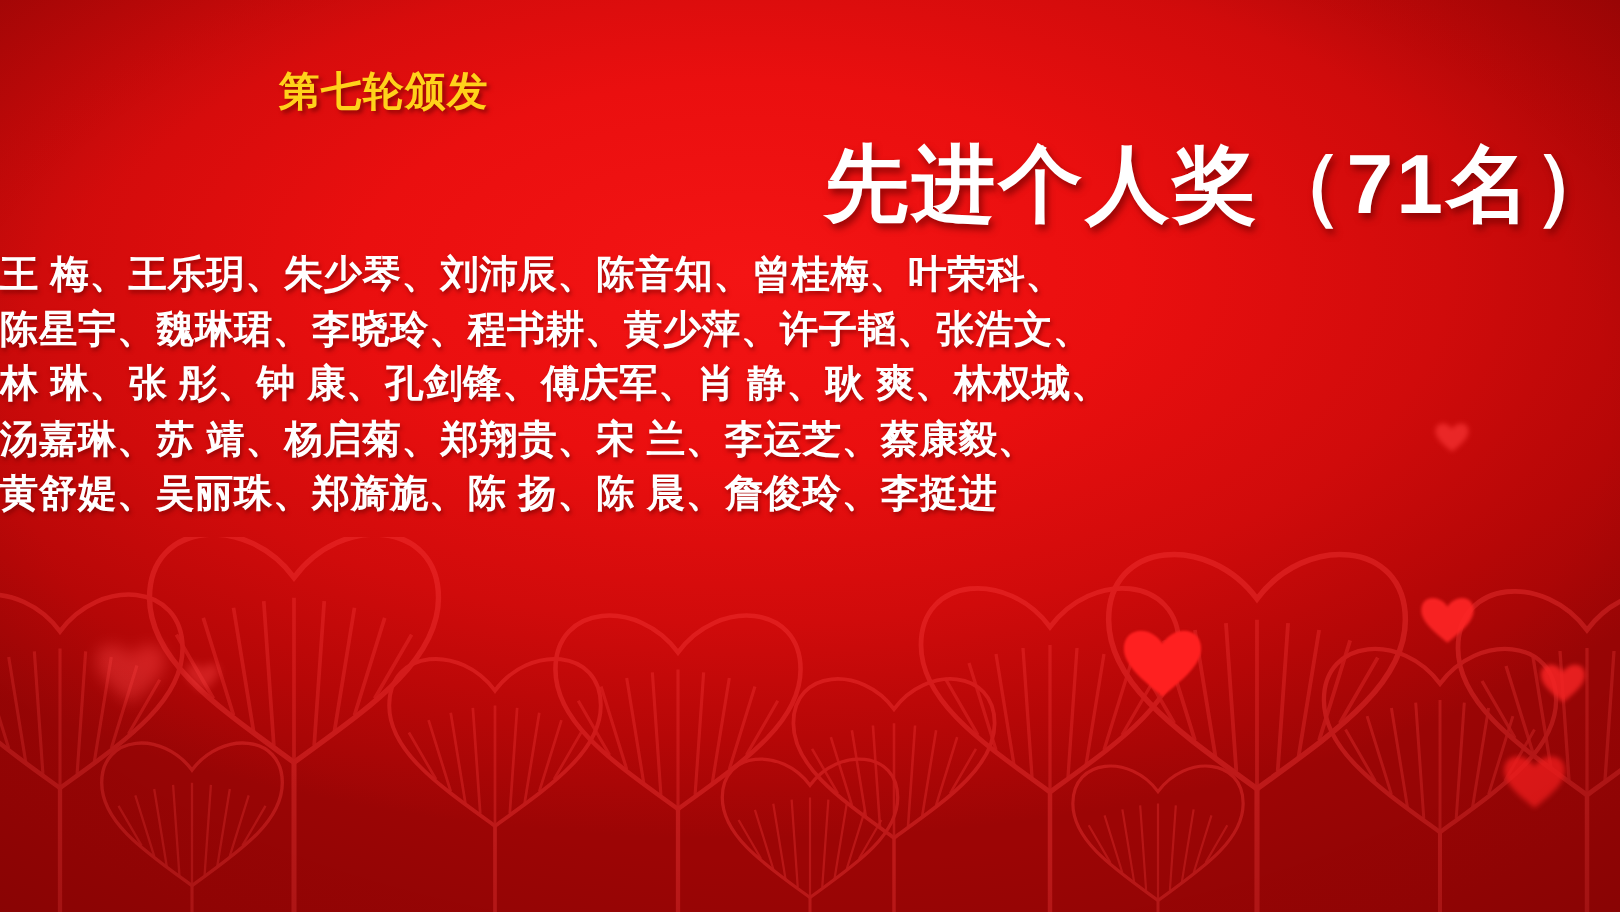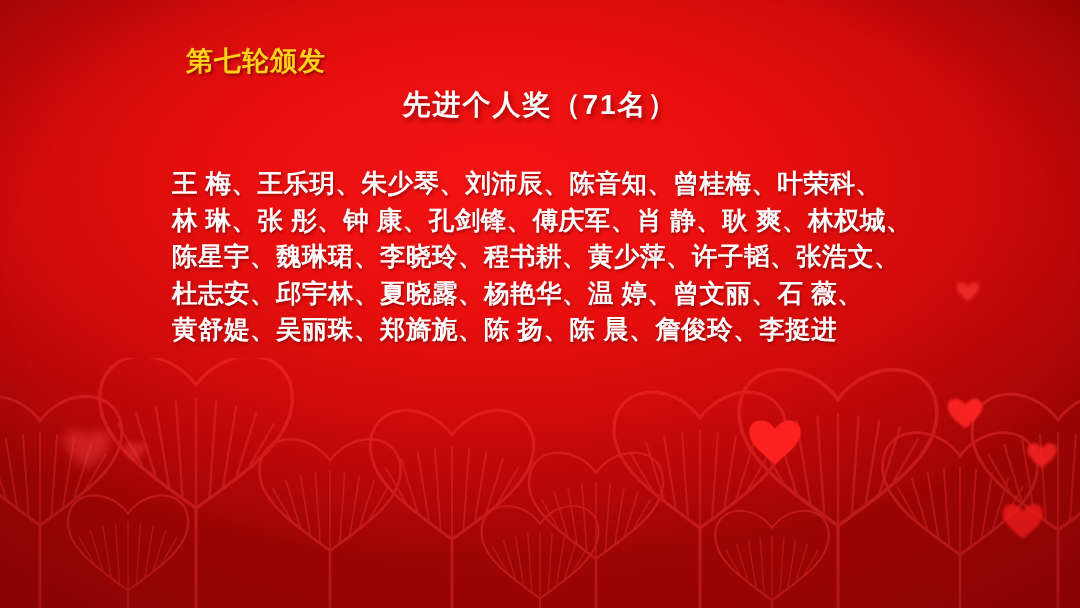--- a/index.html
+++ b/index.html
@@ -53,34 +53,33 @@
     color: #ffd21a;
     letter-spacing: 1px;
     text-shadow: 2px 2px 3px rgba(100,0,0,0.65);
     white-space: nowrap;
   }
   #award-title {
     position: absolute;
     left: 0;
     right: 0;
     top: 86px;
-    text-align: center;
-    font-size: 28px;
+    text-align: right;
+    font-size: 56px;
     font-weight: bold;
     color: #ffffff;
     letter-spacing: 2px;
     text-shadow: 2px 3px 5px rgba(110,0,0,0.7);
     white-space: nowrap;
   }
   #name-list {
     position: absolute;
     left: 0;
     right: 0;
     top: 165px;
-    padding-left: 172px;
     padding-right: 60px;
   }
   .name-row {
     font-size: 25.5px;
     font-weight: bold;
     color: #ffffff;
     line-height: 36.6px;
     letter-spacing: 0.5px;
     white-space: nowrap;
     text-shadow: 1px 2px 3px rgba(110,0,0,0.62);
@@ -141,20 +140,20 @@
   <div id="vignette"></div>
 
   <div id="content">
 
     <div id="round-label">第七轮颁发</div>
 
     <div id="award-title">先进个人奖（71名）</div>
 
     <div id="name-list">
       <div class="name-row">王 梅、王乐玥、朱少琴、刘沛辰、陈音知、曾桂梅、叶荣科、</div>
+      <div class="name-row">陈星宇、魏琳珺、李晓玲、程书耕、黄少萍、许子韬、张浩文、</div>
       <div class="name-row">林 琳、张 彤、钟 康、孔剑锋、傅庆军、肖 静、耿 爽、林权城、</div>
-      <div class="name-row">陈星宇、魏琳珺、李晓玲、程书耕、黄少萍、许子韬、张浩文、</div>
-      <div class="name-row">杜志安、邱宇林、夏晓露、杨艳华、温 婷、曾文丽、石 薇、</div>
+      <div class="name-row">汤嘉琳、苏 靖、杨启菊、郑翔贵、宋 兰、李运芝、蔡康毅、</div>
       <div class="name-row">黄舒媞、吴丽珠、郑旖旎、陈 扬、陈 晨、詹俊玲、李挺进</div>
     </div>
 
   </div>
 </div>
 
 </body></html>

